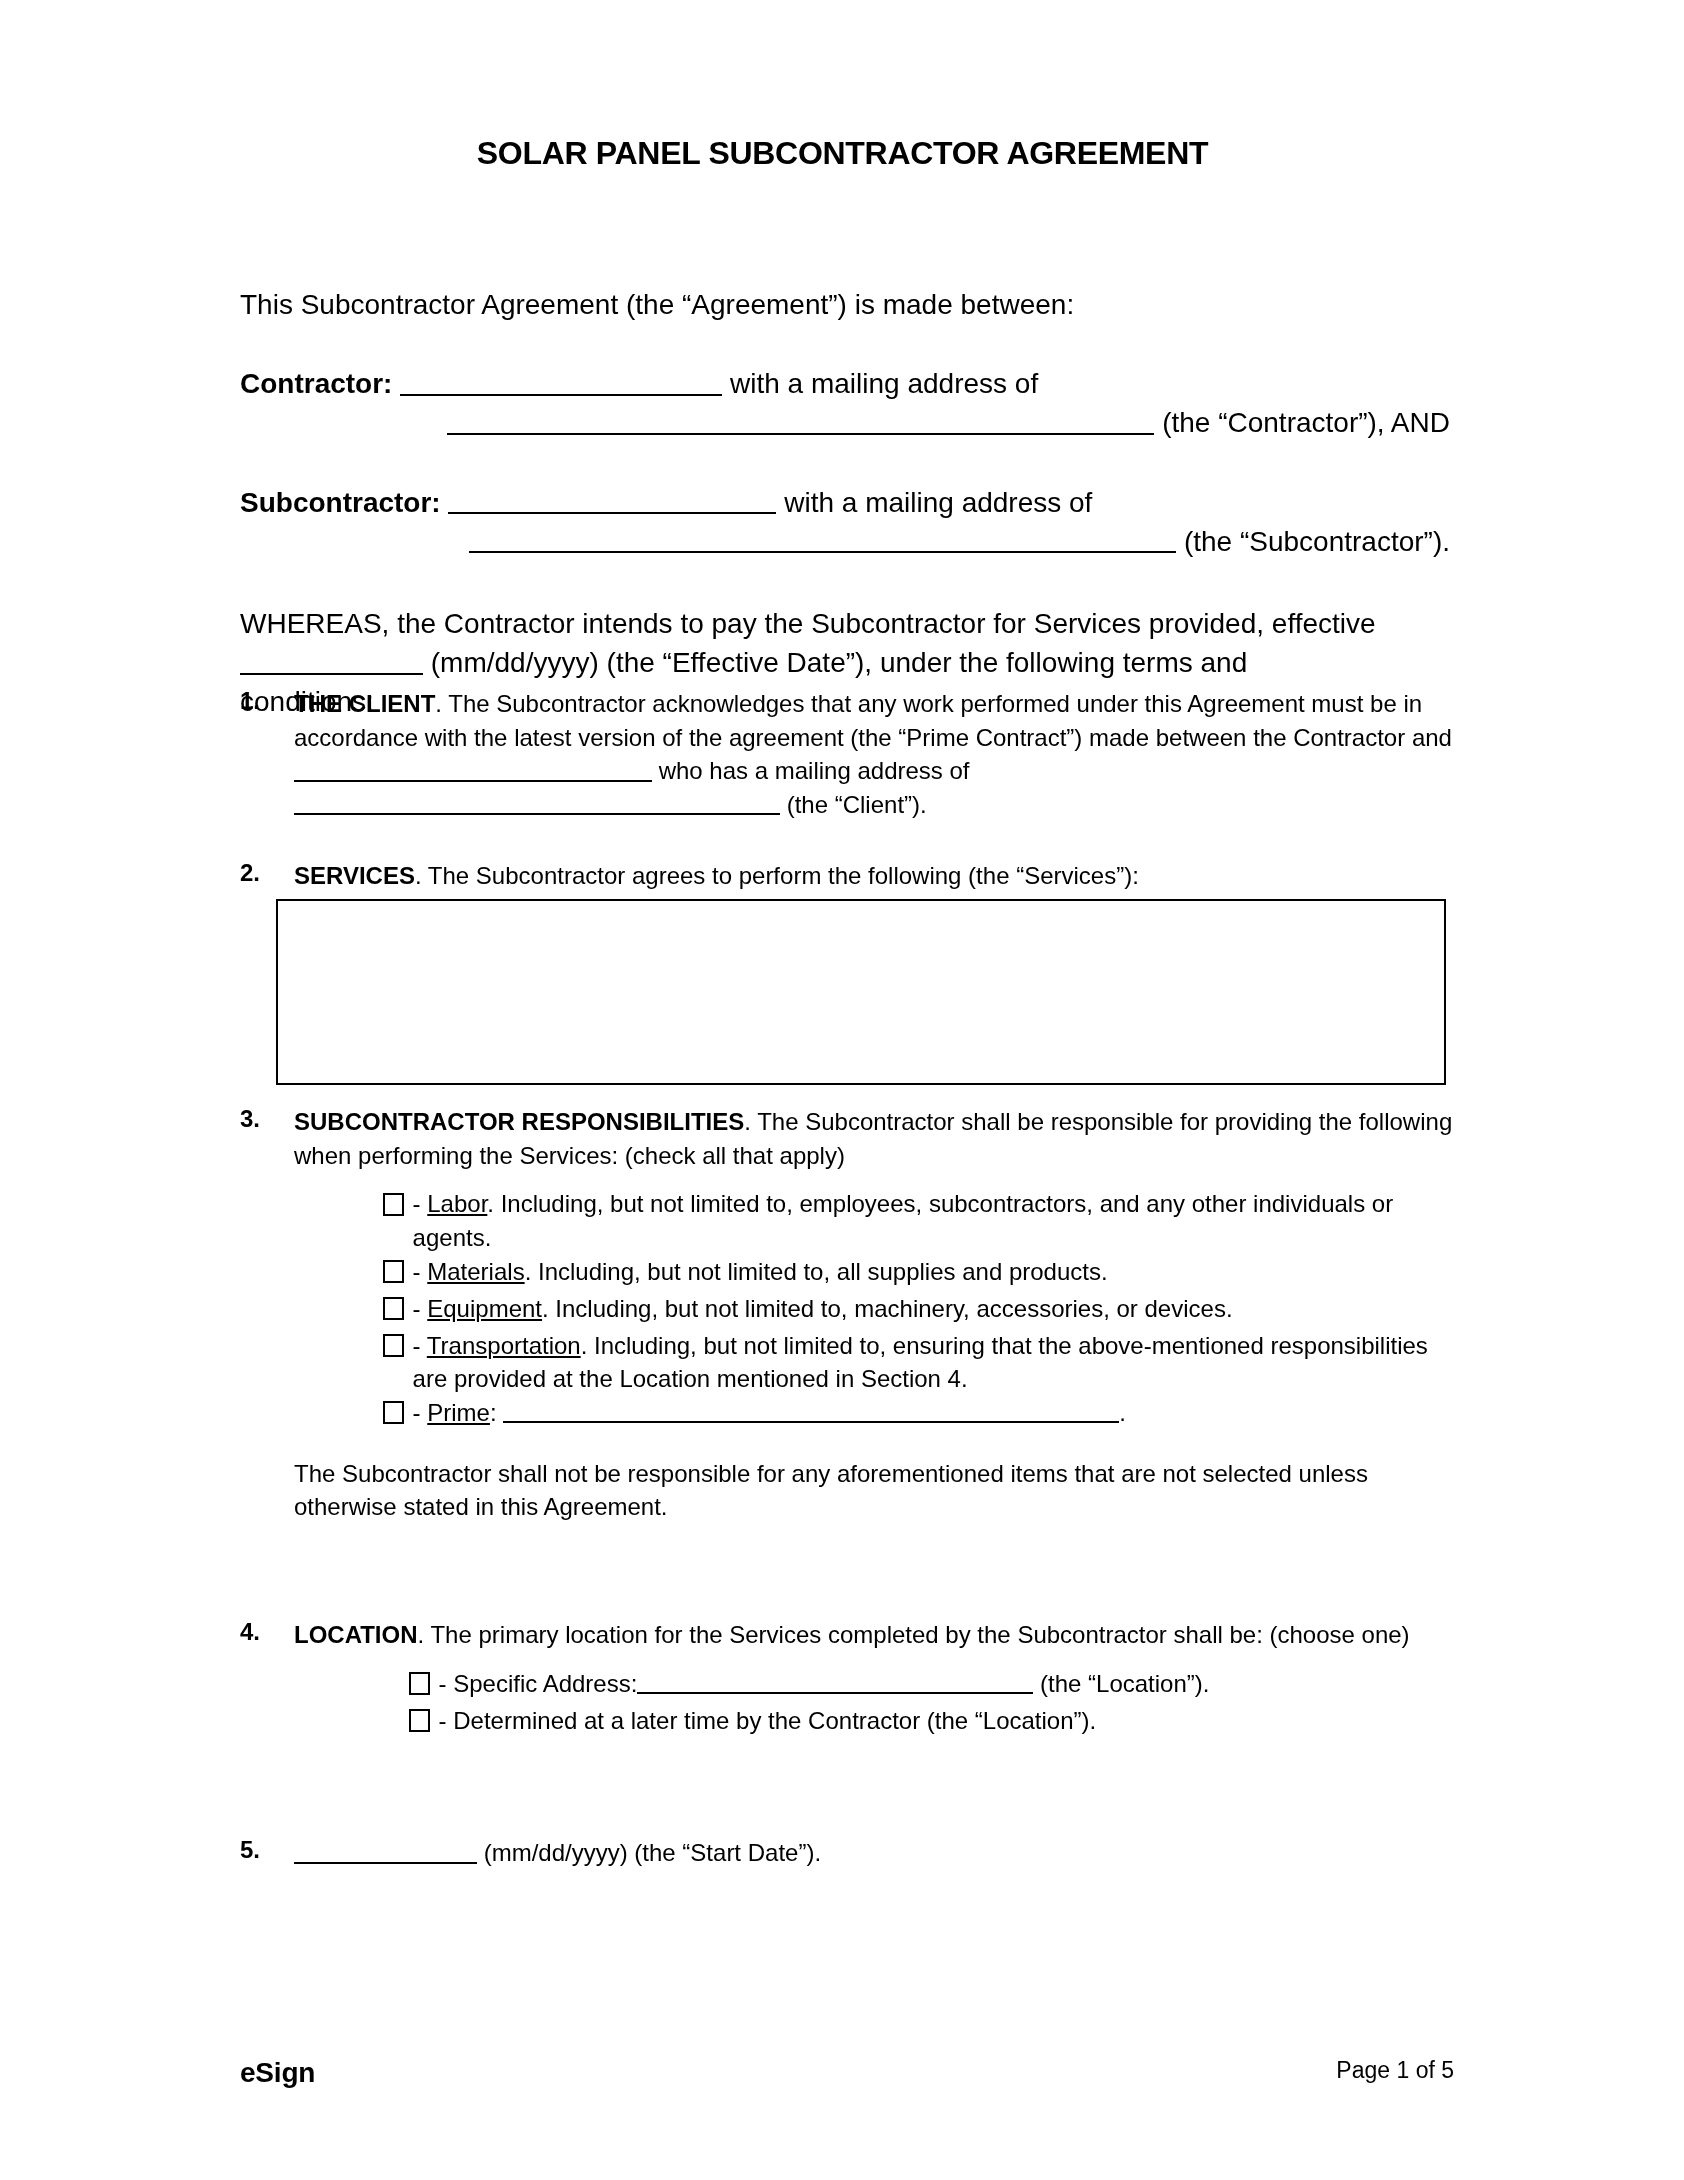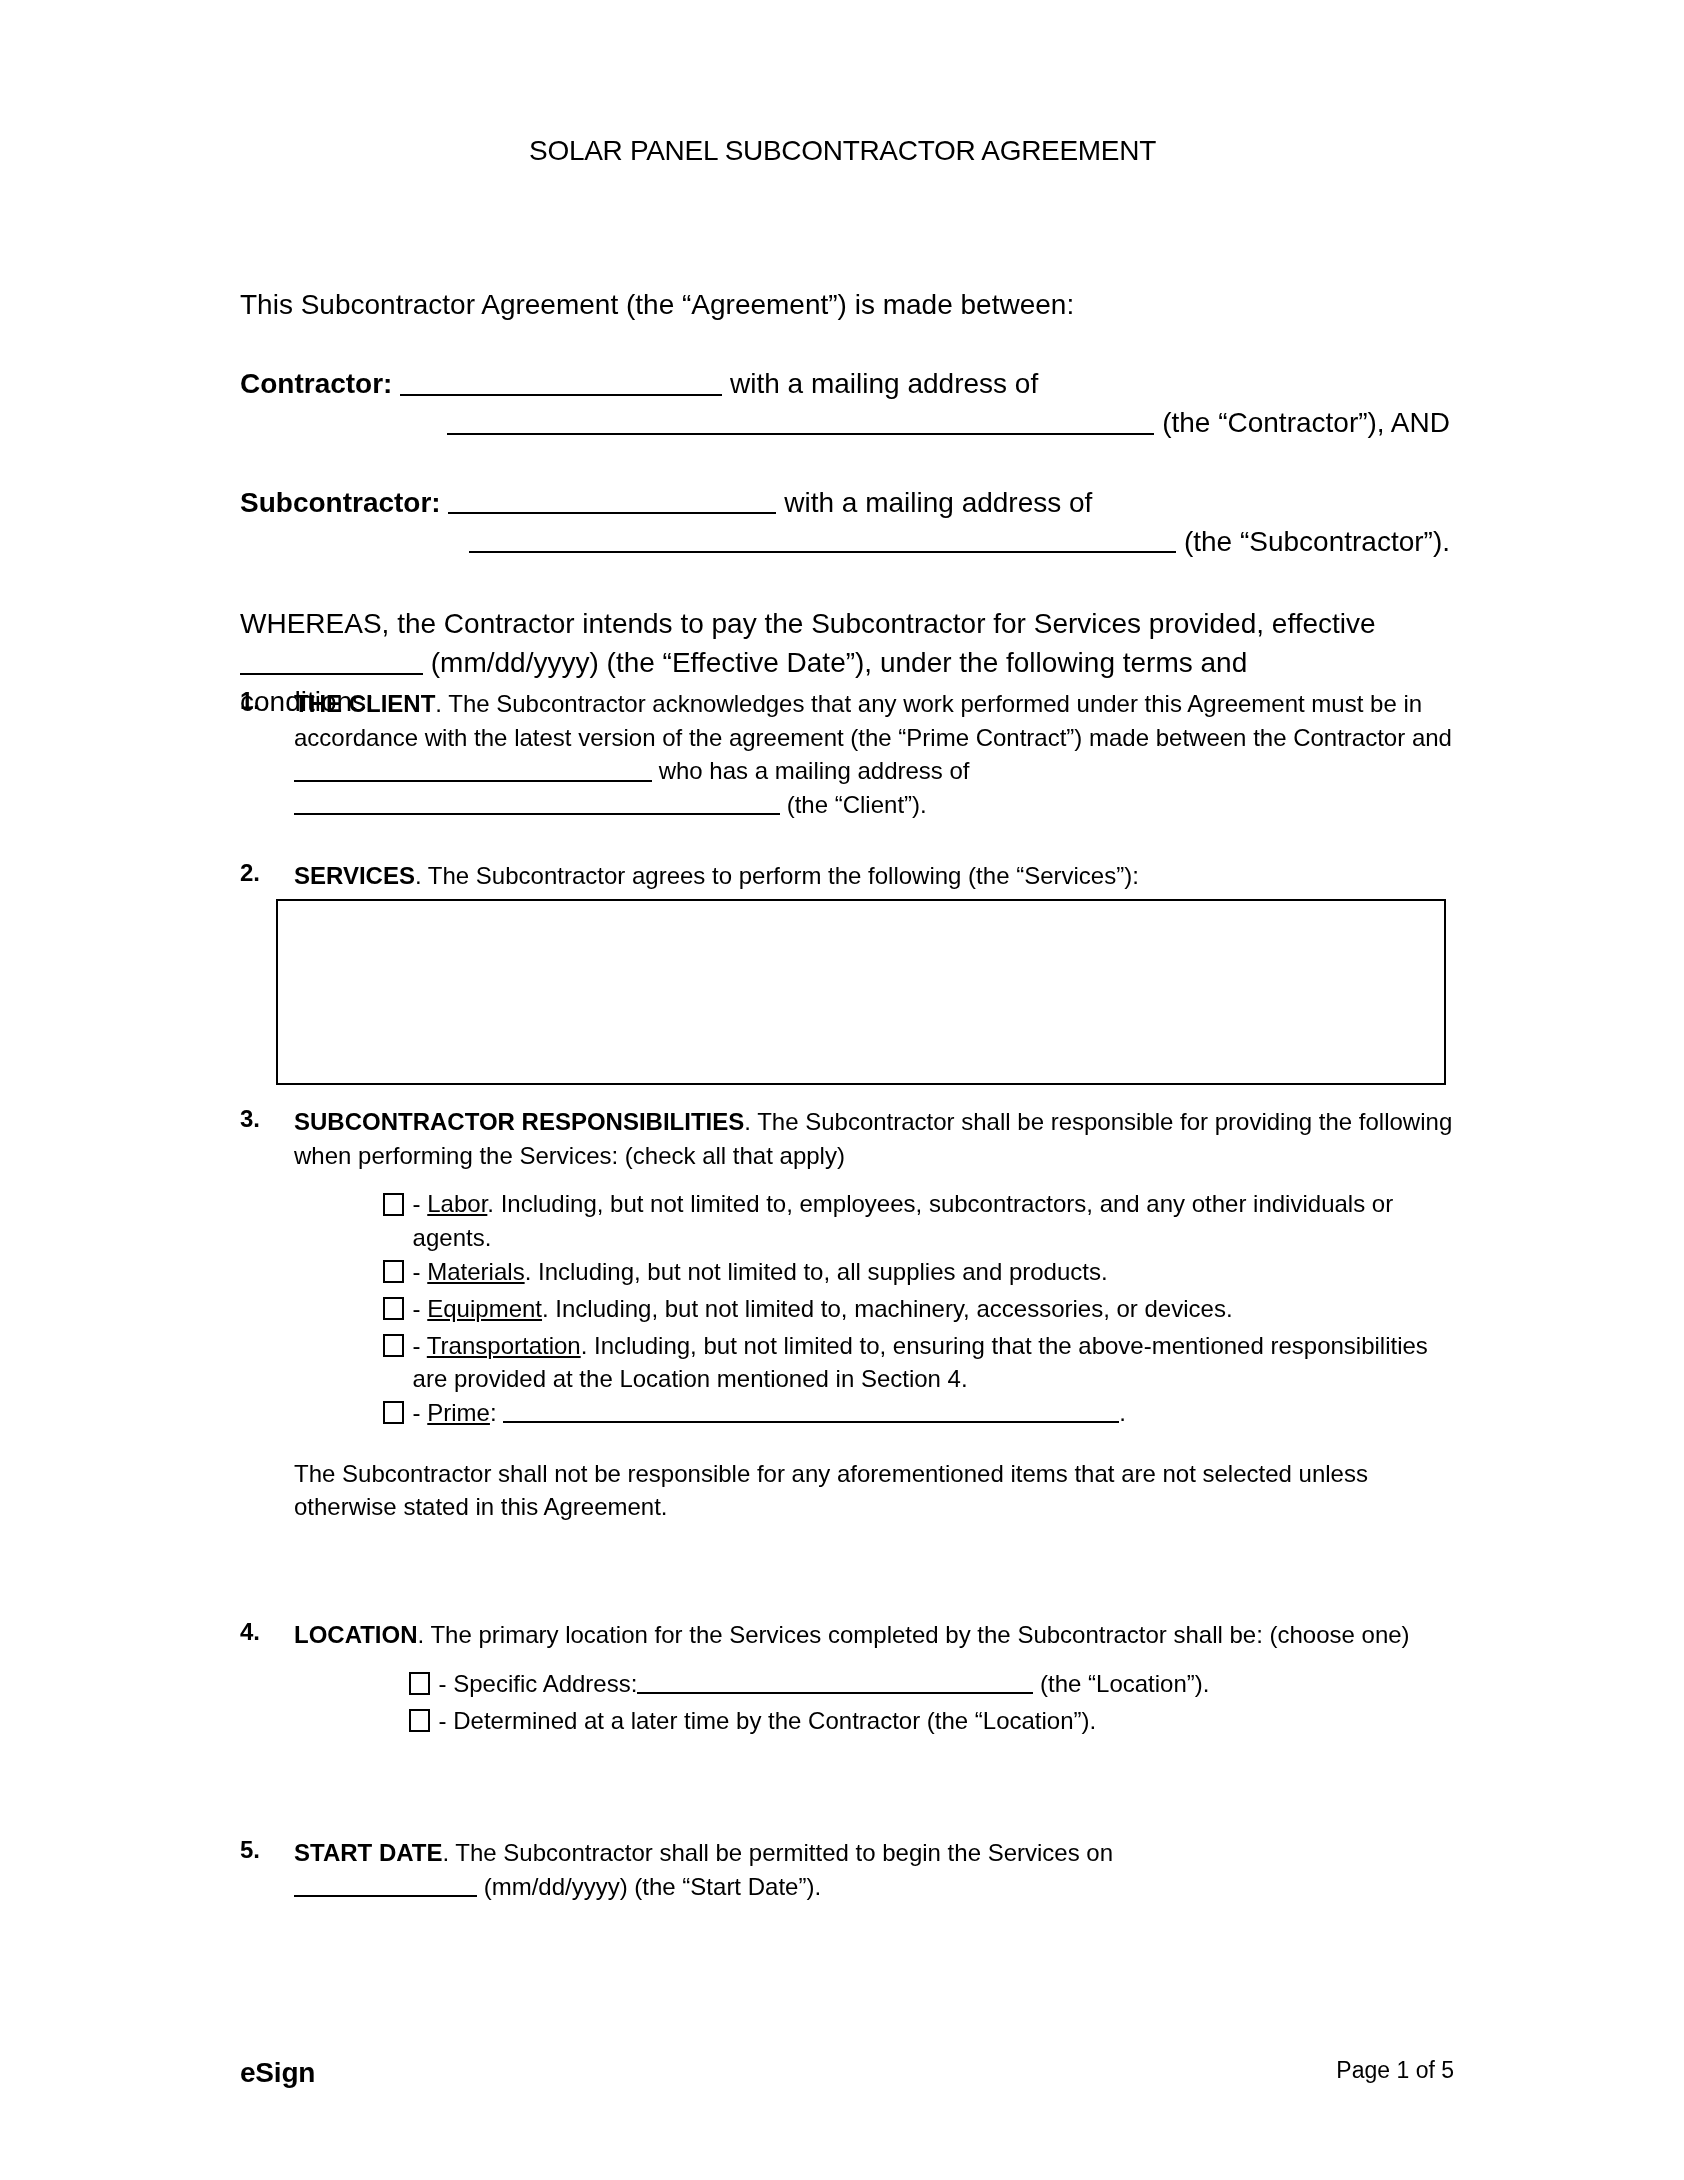--- a/index.html
+++ b/index.html
@@ -19,22 +19,22 @@
   }
   .content {
     position: absolute;
     left: 240px;
     top: 0;
     width: 1214px;
   }
 
   
   .doc-title {
-    font-size: 28px;
-    font-weight: normal;
+    font-size: 32px;
+    font-weight: bold;
     text-align: center;
     letter-spacing: -0.3px;
     margin: 0;
     padding-top: 136px;
     line-height: 1.1;
   }
 
   
   .para {
     font-size: 28px;
@@ -273,21 +273,20 @@
           <span class="ctext"><span>- </span><span>Determined at a later time by the Contractor (the “Location”).</span></span>
         </div>
       </div>
     </div>
   </div>
 
   <div class="content" style="position:absolute; top:1836px;">
     <div class="section">
       <span class="num">5.</span>
       <div class="body">
-        <div><span class="b">START DATE</span><span>. The Subcontractor shall be permitted to begin the Services on</span></div>
         <div><span class="blank bl-startdate"></span><span> (mm/dd/yyyy) (the “Start Date”).</span></div>
       </div>
     </div>
   </div>
 
   <div class="footer">
     <span class="footer-brand">eSign</span>
     <span class="footer-page">Page 1 of 5</span>
   </div>
 

